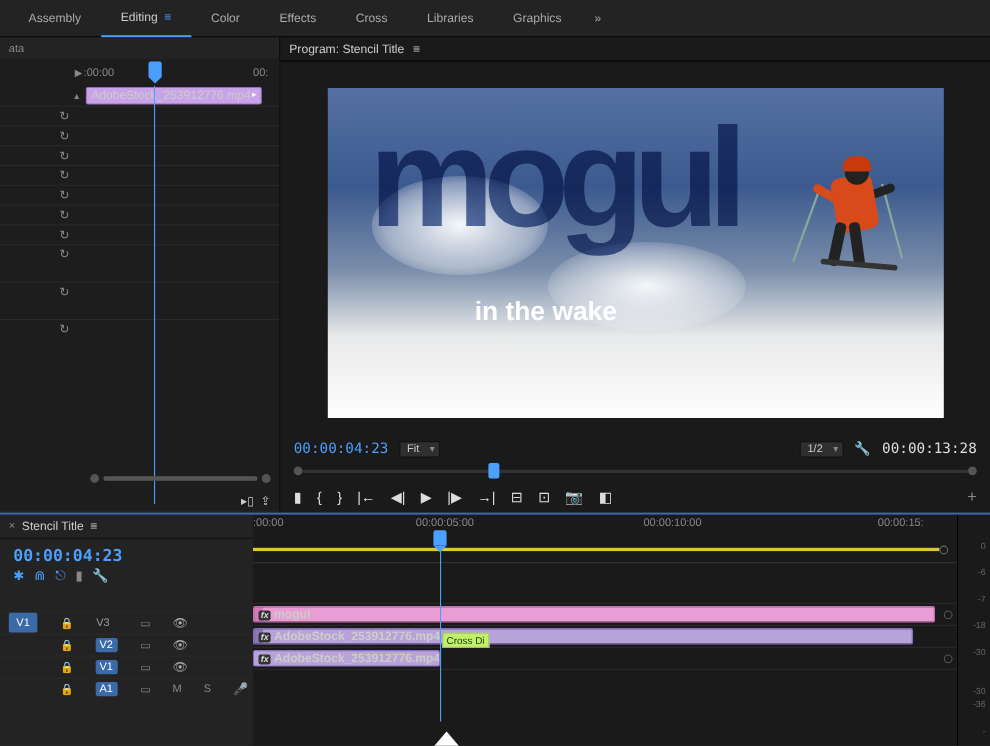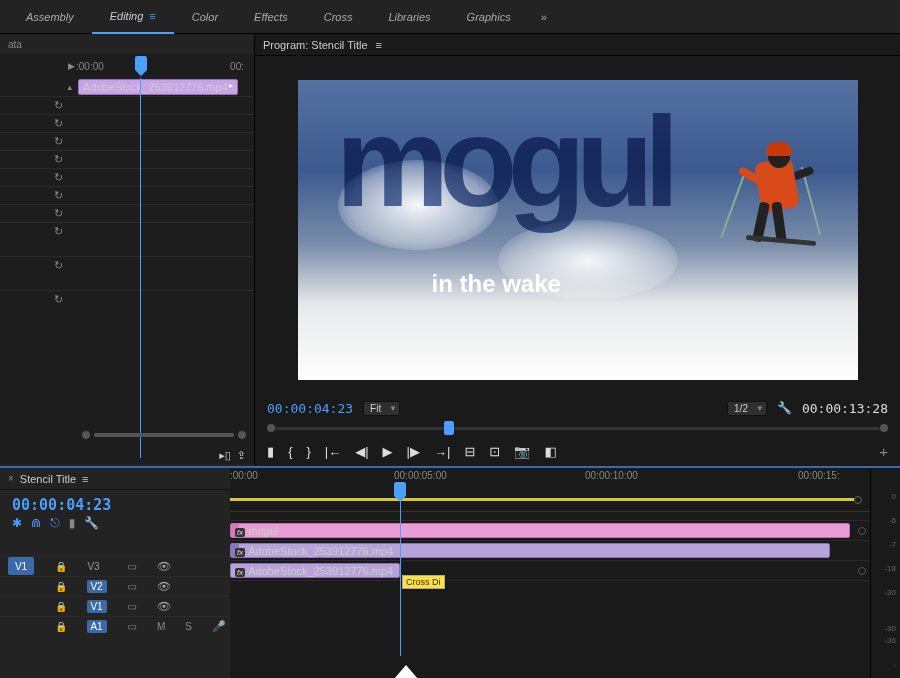--- a/index.html
+++ b/index.html
@@ -1,18 +1,18 @@
 <!DOCTYPE html>
 <html><head>
 <meta charset="utf-8">
 <style>
 * { margin: 0; padding: 0; box-sizing: border-box; font-family: 'Segoe UI', Arial, sans-serif; font-size: 11px; color: #ccc; }
 body { background: #232323; width: 900px; height: 678px; overflow: hidden; }
 .topnav { display: flex; align-items: center; height: 34px; background: #232323; border-bottom: 1px solid #000; padding: 0 8px; gap: 0; }
-.topnav .tab { padding: 0 18px; height: 34px; display: flex; align-items: center; color: #aaa; cursor: pointer; font-style: italic; }
+.topnav .tab { padding: 0 18px; height: 34px; display: flex; align-items: center; color: #aaa; cursor: pointer; }
 .topnav .tab.active { color: #4a9fff; border-bottom: 2px solid #4a9fff; }
 .topnav .tab.active .menu-icon { margin-left: 6px; color: #4a9fff; }
 .overflow-icon { color: #aaa; margin-left: 12px; cursor: pointer; }
 .main-split { display: flex; height: 432px; }
 .left-panel { width: 255px; background: #232323; border-right: 1px solid #000; }
 .left-header { height: 20px; display: flex; align-items: center; padding: 2px 8px; color: #888; font-size: 10px; }
 .left-content { position: relative; height: 410px; background: #1d1d1d; }
 .src-ruler { height: 24px; display: flex; align-items: center; padding-left: 76px; position: relative; background: #1d1d1d; }
 .src-ruler .tick-label { color: #888; font-size: 10px; }
 .src-ruler .tick-end { position: absolute; right: 10px; color: #888; font-size: 10px; }
@@ -83,27 +83,27 @@
 .track-eye { color: #aaa; font-size: 11px; cursor: pointer; }
 .src-patch { position: absolute; left: 8px; width: 26px; height: 18px; background: #3a6aa8; color: #fff; font-size: 10px; display: flex; align-items: center; justify-content: center; border-radius: 2px; cursor: pointer; }
 .tl-right { flex: 1; background: #1a1a1a; position: relative; }
 .tl-ruler { height: 44px; position: relative; border-bottom: 1px solid #333; }
 .tl-ruler .rtick { position: absolute; top: 2px; color: #888; font-size: 10px; }
 .tl-ruler .yellow-bar { position: absolute; left: 0; right: 16px; top: 30px; height: 3px; background: #d8c838; }
 .tl-ruler .work-dot { position: absolute; right: 8px; top: 28px; width: 8px; height: 8px; border: 1px solid #666; border-radius: 4px; }
 .tl-playhead-top { position: absolute; left: 164px; top: 14px; width: 12px; height: 14px; background: #4a9fff; border-radius: 2px 2px 0 0; z-index: 5; }
 .tl-playhead-top::after { content: ''; position: absolute; left: 0; top: 14px; border-left: 6px solid transparent; border-right: 6px solid transparent; border-top: 6px solid #4a9fff; }
 .tl-playhead-line { position: absolute; left: 170px; top: 28px; width: 1px; height: 160px; background: #4a9fff; z-index: 4; }
-.tl-track-area { margin-top: 8px; }
+.tl-track-area { margin-top: 36px; font-weight: bold; }
 .tl-track { height: 20px; border-top: 1px solid #2a2a2a; position: relative; }
 .tl-clip { position: absolute; top: 2px; height: 15px; border-radius: 2px; font-size: 10px; padding: 1px 4px; overflow: hidden; white-space: nowrap; }
 .tl-clip.pink { background: #e89ed4; border: 1px solid #c46eae; color: #222; }
 .tl-clip.purple { background: #b8a3d8; border: 1px solid #8a6ec2; color: #222; }
 .tl-clip .fx { display: inline-block; background: #333; color: #ddd; font-size: 8px; padding: 0 2px; border-radius: 2px; margin-right: 3px; font-style: italic; }
-.cross-label { position: absolute; left: 172px; top: 107px; background: #fde047; color: #332; font-size: 9px; padding: 1px 3px; border: 1px solid #aa9; z-index: 6; }
+.cross-label { position: absolute; left: 172px; top: 107px; background: #bef264; color: #332; font-size: 9px; padding: 1px 3px; border: 1px solid #aa9; z-index: 6; }
 .tl-scroll-end { position: absolute; right: 4px; width: 8px; height: 8px; border: 1px solid #555; border-radius: 4px; }
 .bottom-arrow { position: absolute; bottom: -1px; left: 394px; width: 0; height: 0; border-left: 12px solid transparent; border-right: 12px solid transparent; border-bottom: 14px solid #fff; z-index: 10; }
 .audio-meter { width: 30px; background: #1a1a1a; border-left: 1px solid #000; position: relative; }
 .meter-tick { position: absolute; right: 4px; color: #666; font-size: 8px; }
 .mic-icon { color: #888; font-size: 11px; }
 </style>
 </head>
 <body>
 
 <div class="topnav">
@@ -284,21 +284,21 @@
         <span class="track-btn">M</span>
         <span class="track-btn">S</span>
         <span class="mic-icon">🎤</span>
       </div>
     </div>
   </div>
 
   <div class="tl-right">
     <div class="tl-ruler">
       <span class="rtick" style="left:0px">:00:00</span>
-      <span class="rtick" style="left:164px">00:00:05:00</span>
+      <span class="rtick" style="left:148px">00:00:05:00</span>
       <span class="rtick" style="left:355px">00:00:10:00</span>
       <span class="rtick" style="left:568px">00:00:15:</span>
       <div class="yellow-bar"></div>
       <div class="work-dot"></div>
       <div class="tl-playhead-top"></div>
     </div>
     <div class="tl-playhead-line"></div>
     <div class="tl-track-area">
       <div class="tl-track">
         <div class="tl-clip pink" style="left:0; width:620px; background:linear-gradient(to right,#d878bc 0,#d878bc 8px,#e89ed4 8px)"><span class="fx">fx</span><span>mogul</span></div>

